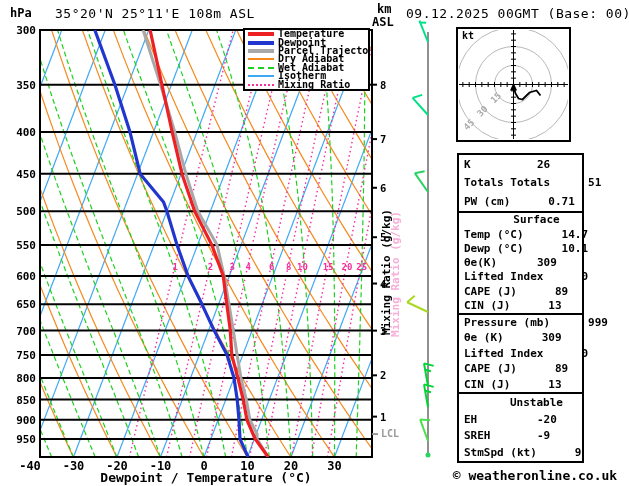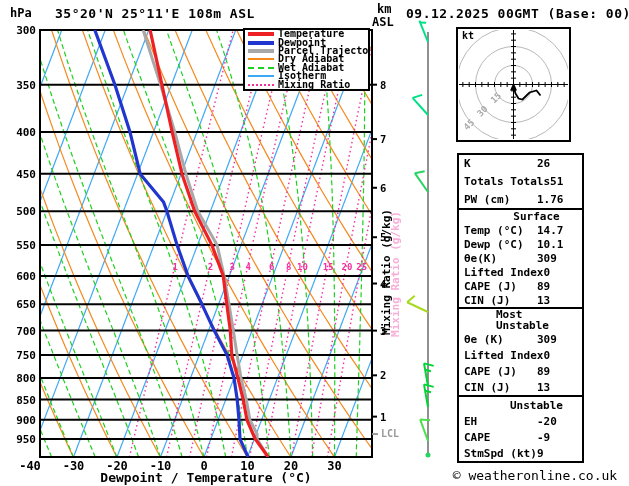--- a/index.html
+++ b/index.html
@@ -1,36 +1,36 @@
 <!DOCTYPE html>
 <html><head>
 <meta charset="utf-8">
 <style>
   html,body{margin:0;padding:0;background:#fff;}
   .page{position:relative;width:629px;height:486px;background:#fff;
         font-family:"DejaVu Sans Mono","Liberation Mono",monospace;color:#000;overflow:hidden;}
-  .title{position:absolute;font-weight:bold;font-size:13px;letter-spacing:.5px;white-space:nowrap;}
+  .title{position:absolute;font-weight:normal;font-size:13px;letter-spacing:.5px;white-space:nowrap;}
   .station{left:55px;top:6px;}
   .datetime{left:406px;top:6px;}
   .footer{position:absolute;left:441px;top:468px;width:188px;text-align:center;
-          font-weight:normal;font-size:13px;white-space:nowrap;}
+          font-weight:bold;font-size:13px;white-space:nowrap;}
   .legend{position:absolute;left:243px;top:28px;width:127px;height:63px;border:2px solid #000;
           background:#fff;display:flex;flex-direction:column;box-sizing:border-box;overflow:hidden;}
   .leg-row{flex:1;display:flex;align-items:center;gap:4px;padding:0 3px;min-height:0;}
   .leg-swatch{width:26px;flex:none;height:0;}
   .leg-label{font-size:10px;font-weight:bold;line-height:1;white-space:nowrap;}
   .stats{position:absolute;left:457px;top:153px;width:127px;height:310px;border:2px solid #000;
          background:#fff;display:flex;flex-direction:column;box-sizing:border-box;}
   .sec{flex:auto;display:flex;flex-direction:column;border-top:2px solid #000;}
   .sec:first-child{border-top:none;}
   .row,.sec-title{flex:1;display:flex;align-items:center;justify-content:space-between;
          padding:0 5px;font-size:11px;font-weight:bold;line-height:1;}
   .sec-title{justify-content:center;margin-left:32px;}
   .lbl{white-space:nowrap;}
-  .val{width:40px;flex:none;text-align:left;white-space:nowrap;}
+  .val{width:40px;flex:none;text-align:left;white-space:nowrap;margin-left:38px;}
   svg text{font-family:"DejaVu Sans Mono","Liberation Mono",monospace;font-weight:bold;}
 </style>
 </head>
 <body>
 
 <div class="page">
 
   <div class="title station">35°20'N 25°11'E 108m ASL</div>
   <div class="title datetime">09.12.2025 00GMT (Base: 00)</div>
 
@@ -302,21 +302,21 @@
         <div class="row">
           <div class="lbl">K</div>
           <div class="val">26</div>
         </div>
         <div class="row">
           <div class="lbl">Totals Totals</div>
           <div class="val">51</div>
         </div>
         <div class="row">
           <div class="lbl">PW (cm)</div>
-          <div class="val">1.76</div>
+          <div class="val">0.71</div>
         </div>
       </div>
       <div class="sec">
         <div class="sec-title">Surface</div>
         <div class="row">
           <div class="lbl">Temp (°C)</div>
           <div class="val">14.7</div>
         </div>
         <div class="row">
           <div class="lbl">Dewp (°C)</div>
@@ -333,21 +333,24 @@
         <div class="row">
           <div class="lbl">CAPE (J)</div>
           <div class="val">89</div>
         </div>
         <div class="row">
           <div class="lbl">CIN (J)</div>
           <div class="val">13</div>
         </div>
       </div>
       <div class="sec">
-        <div class="sec-title">Most Unstable</div>
+        <div class="row">
+          <div class="lbl">Pressure (mb)</div>
+          <div class="val">999</div>
+        </div>
         <div class="row">
           <div class="lbl">θe (K)</div>
           <div class="val">309</div>
         </div>
         <div class="row">
           <div class="lbl">Lifted Index</div>
           <div class="val">0</div>
         </div>
         <div class="row">
           <div class="lbl">CAPE (J)</div>
@@ -358,21 +361,21 @@
           <div class="val">13</div>
         </div>
       </div>
       <div class="sec">
         <div class="sec-title">Unstable</div>
         <div class="row">
           <div class="lbl">EH</div>
           <div class="val">-20</div>
         </div>
         <div class="row">
-          <div class="lbl">CAPE</div>
+          <div class="lbl">SREH</div>
           <div class="val">-9</div>
         </div>
         <div class="row">
           <div class="lbl">StmSpd (kt)</div>
           <div class="val">9</div>
         </div>
       </div>
     </div>
   <div class="footer">© weatheronline.co.uk</div>
 </div>

